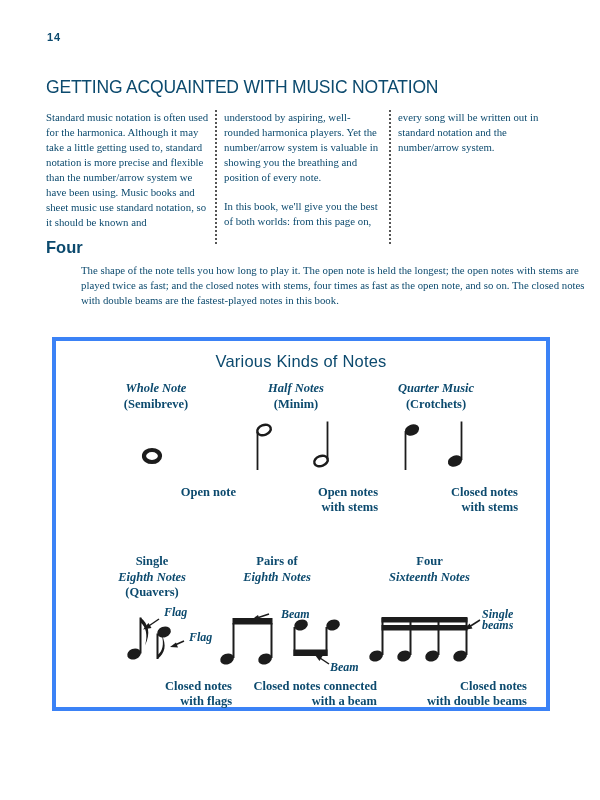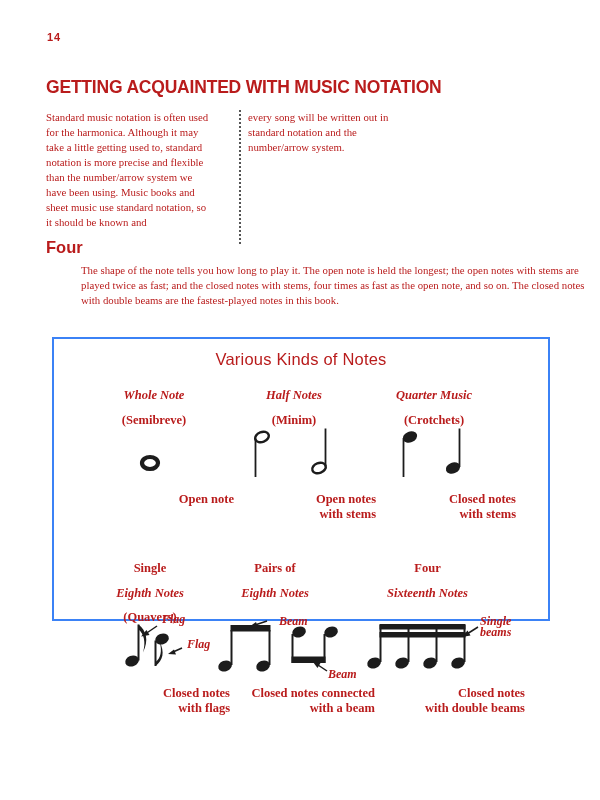--- a/index.html
+++ b/index.html
@@ -1,41 +1,41 @@
 <!DOCTYPE html>
 <html><head>
 <meta charset="utf-8">
 <style>
   * { margin:0; padding:0; box-sizing:border-box; }
   html,body { background:#ffffff; }
-  .page { position:relative; width:600px; height:800px; background:#ffffff; color:#b91c1c;
+  .page { position:relative; width:600px; height:800px; background:#ffffff; color:#0c4a6e;
           font-family:"Liberation Serif", serif; overflow:hidden; }
   .page-number { position:absolute; left:47px; top:31px;
           font-family:"Liberation Sans", sans-serif; font-size:11px; font-weight:bold; letter-spacing:1px; }
   .page-title { position:absolute; left:46px; top:77px;
-          font-family:"Liberation Sans", sans-serif; font-size:17.5px; font-weight:bold; letter-spacing:-0.2px; }
+          font-family:"Liberation Sans", sans-serif; font-size:17.5px; font-weight:normal; letter-spacing:-0.2px; }
   .intro { position:absolute; left:46px; top:110px; width:511px;
-          display:grid; grid-template-columns:169px 174px 168px;gap:24px; }
+          display:grid; grid-template-columns:169px 174px 168px; }
   .intro .col { font-size:10.8px; line-height:15px; padding-right:6px; }
   .intro .col p { margin:0 0 14px 0; }
   .intro .col.sep { border-left:2px dotted #555; padding-left:7px; }
   .notes-heading { position:absolute; left:46px; top:238px;
           font-family:"Liberation Sans", sans-serif; font-size:16.5px; font-weight:bold; }
   .notes-body { position:absolute; left:46px; top:263px; width:514px; font-size:10.8px; line-height:15px;margin-left:35px; }
 
-  .figure-box { position:absolute; left:52px; top:337px; width:498px; height:284px; border:2px solid #3b82f6; }
+  .figure-box { position:absolute; left:52px; top:337px; width:498px; height:374px; border:4px solid #3b82f6; }
   .figure-title { position:absolute; left:0; top:11px; width:100%; text-align:center;
           font-family:"Liberation Sans", sans-serif; font-size:16.5px; letter-spacing:0.2px; }
   .fcell { position:absolute; text-align:center; }
   .r1 { top:40px; } .r2 { top:213px; }
   .r1c1{left:20px;width:160px;} .r1c2{left:158px;width:164px;} .r1c3{left:298px;width:164px;}
   .r2c1{left:16px;width:160px;} .r2c2{left:121px;width:200px;} .r2c3{left:276px;width:195px;}
   .cell-header { font-weight:bold; font-size:12.5px; line-height:15.5px; }
   .r1 .cell-header{height:38px;} .r2 .cell-header{height:50px;}
-  .hl{display:block;margin-top:9px;} .it{font-style:italic;}
+  .hl{display:block;} .it{font-style:italic;}
   .gz { position:relative; }
   .r1 .gz{height:57px;} .r2 .gz{height:66px;}
   .cell-caption { font-weight:bold; font-size:12.5px; line-height:14.5px; white-space:pre-line; margin-top:9px;text-align:right; }
   .abs{position:absolute;}
   .annot { position:absolute; font-style:italic; font-weight:bold; font-size:12px; line-height:11px;
            white-space:pre-line; text-align:left; }
   svg{display:block; overflow:visible;}
   .ink-line{stroke:#1c1c1c;} .ink-fill{fill:#1c1c1c;}
 </style>
 </head>
@@ -44,20 +44,24 @@
 <div class="page">
 
   <div class="page-number">14</div>
   <h1 class="page-title">GETTING ACQUAINTED WITH MUSIC NOTATION</h1>
 
   <div class="intro">
     <div class="col">
       <p>Standard music notation is often used for the harmonica.  Although it may take a little getting used to, standard notation is more precise and flexible than the number/arrow system we have been using.  Music books and sheet music use standard notation, so it should be known and</p>
     </div>
     <div class="col sep">
+      <p>understood by aspiring, well-rounded harmonica players.  Yet the number/arrow system is valuable in showing you the breathing and position of every note.</p>
+      <p>In this book, we'll give you the best of both worlds:  from this page on,</p>
+    </div>
+    <div class="col sep">
       <p>every song will be written out in standard notation and the number/arrow system.</p>
     </div>
   </div>
 
   <h2 class="notes-heading">Four</h2>
   <p class="notes-body">The shape of the note tells you how long to play it.  The open note is held the longest; the open notes with stems are played twice as fast; and the closed notes with stems, four times as fast as the open note, and so on.  The closed notes with double beams are the fastest-played notes in this book.</p>
 
   <div class="figure-box">
     <div class="figure-title">Various Kinds of Notes</div>
 

